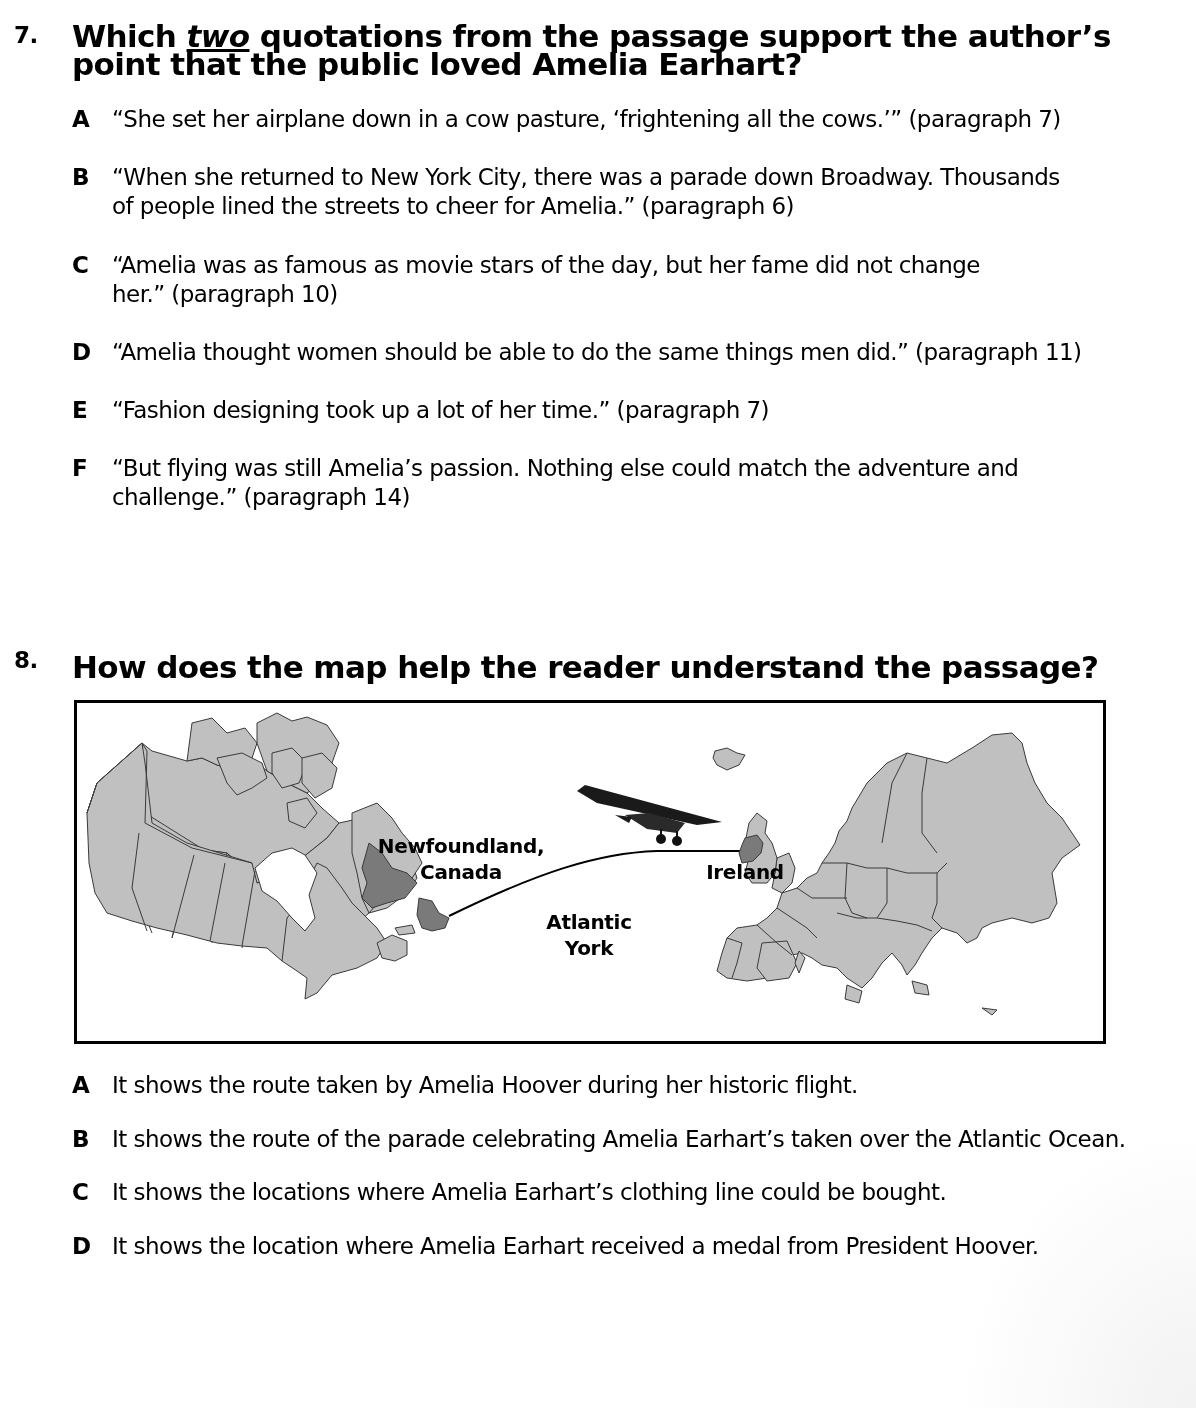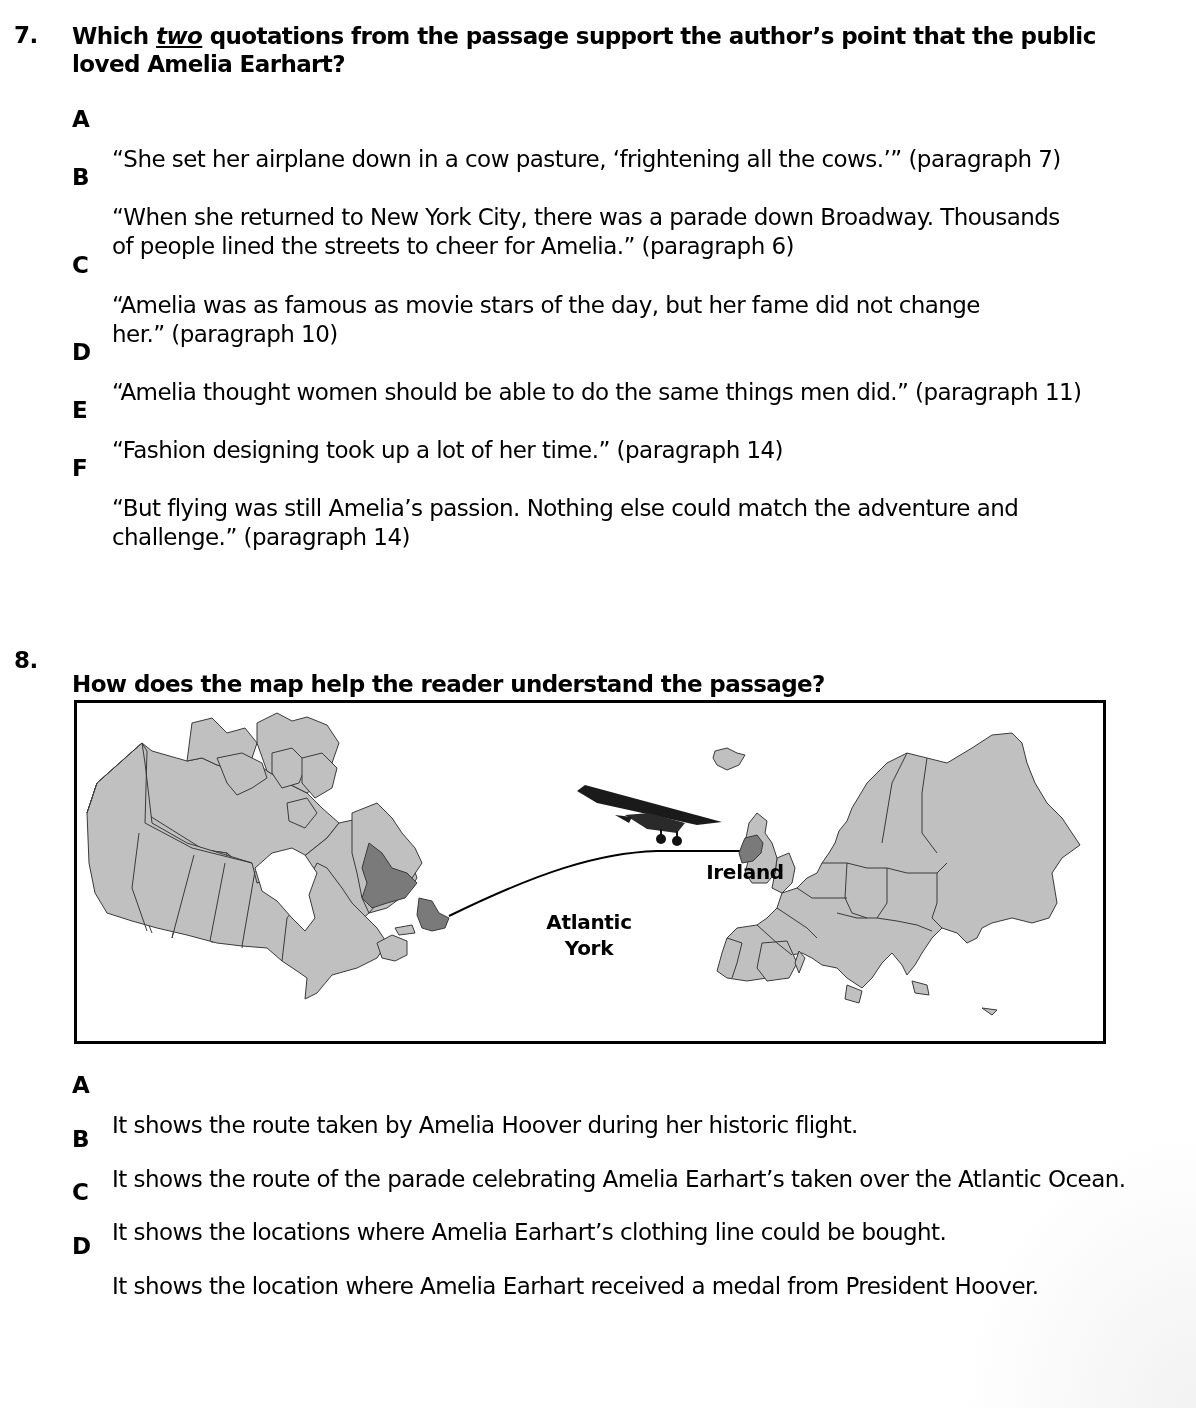--- a/index.html
+++ b/index.html
@@ -2,25 +2,25 @@
 <html><head>
 <meta charset="utf-8">
 <style>
   html, body { margin: 0; padding: 0; background: #ffffff; }
   body {
     width: 1196px; height: 1408px; position: relative; overflow: hidden;
     font-family: "DejaVu Sans", "Liberation Sans", sans-serif; color: #000;
     background: radial-gradient(ellipse at 100% 100%, #f2f2f2 0%, #ffffff 14%);
   }
   .qnum { position: absolute; left: 14px; font-weight: bold; font-size: 23px; letter-spacing: -0.5px; }
-  .qtext { position: absolute; left: 72px; width: 1060px; font-weight: bold; font-size: 23px; line-height: 28px; letter-spacing: -0.6px; }
+  .qtext { position: absolute; left: 72px; width: 1060px; font-weight: bold; font-size: 31px; line-height: 28px; letter-spacing: -0.6px; }
   .qtext u { font-style: italic; }
   .opt { position: absolute; left: 72px; width: 1080px; font-size: 23px; line-height: 29px; letter-spacing: -0.55px; display: flex; }
   .opt .letter { width: 40px; flex: 0 0 40px; font-weight: bold; }
-  .opt .txt { flex: 1; margin-top: 40px; }
+  .opt .txt { flex: 1; }
   .map {
     position: absolute; left: 74px; top: 700px; width: 1026px; height: 338px;
     border: 3px solid #000; background: #fff;
   }
   .map svg { position: absolute; left: 0; top: 0; }
   .map-label { position: absolute; font-weight: bold; font-size: 20px; line-height: 26px; text-align: center; letter-spacing: -0.3px; }
 </style>
 </head>
 <body>
 
@@ -38,29 +38,29 @@
 <div class="opt" style="top:251px;width:960px">
     <span class="letter">C</span>
     <span class="txt">“Amelia was as famous as movie stars of the day, but her fame did not change her.” (paragraph 10)</span>
   </div>
 <div class="opt" style="top:338px">
     <span class="letter">D</span>
     <span class="txt">“Amelia thought women should be able to do the same things men did.” (paragraph 11)</span>
   </div>
 <div class="opt" style="top:396px">
     <span class="letter">E</span>
-    <span class="txt">“Fashion designing took up a lot of her time.” (paragraph 14)</span>
+    <span class="txt">“Fashion designing took up a lot of her time.” (paragraph 7)</span>
   </div>
 <div class="opt" style="top:454px;width:1045px">
     <span class="letter">F</span>
     <span class="txt">“But flying was still Amelia’s passion. Nothing else could match the adventure and challenge.” (paragraph 14)</span>
   </div>
 
 <div class="qnum" style="top:647px">8.</div>
-<div class="qtext" style="top:670px">How does the map help the reader understand the passage?</div>
+<div class="qtext" style="top:653px">How does the map help the reader understand the passage?</div>
 
 <div class="map">
   <svg width="1026" height="338" viewBox="0 0 1026 338">
 
     <g stroke="#3a3a3a" stroke-width="1" fill="#c0c0c0">
       <path d="M20,80 L65,40 L75,48 L110,58 L125,55 L140,62 L160,68 L180,60 L190,68 L210,80 L230,90 L245,105 L262,120 L250,135 L225,155 L218,168 L180,180 L170,168 L150,150 L100,143 L75,140 L40,130 L20,120 L10,110 Z"></path>
       <path d="M20,80 L10,110 L20,120 L40,130 L75,140 L100,143 L150,150 L170,168 L180,180 L200,205 L215,215 L230,230 L225,250 L235,260 L255,245 L275,225 L292,210 L310,205 L330,190 L340,175 L335,160 L325,145 L312,130 L300,120 L285,115 L262,120 L250,135 L225,155 L218,168 L180,180 Z" fill="#c0c0c0"></path>
       <path d="M115,20 L135,15 L150,30 L168,25 L180,40 L175,55 L160,68 L140,62 L125,55 L110,58 Z"></path>
       <path d="M180,20 L200,10 L215,18 L230,14 L250,22 L262,40 L255,60 L245,80 L230,90 L210,80 L190,68 L180,40 Z"></path>
       <path d="M275,110 L300,100 L315,115 L325,130 L338,145 L345,160 L335,175 L322,185 L305,195 L292,210 L285,195 L280,170 L275,150 Z"></path>
@@ -135,20 +135,24 @@
       <path d="M700,205 L715,215 L730,225 L740,235"></path>
       <path d="M680,222 L700,240 L715,252"></path>
       <path d="M650,235 L665,240 L660,260 L655,275"></path>
     </g>
 
     <path d="M672,120 L680,110 L690,118 L688,130 L695,140 L700,155 L698,170 L690,180 L675,180 L668,170 L672,155 L668,140 Z" fill="#c0c0c0" stroke="#3a3a3a" stroke-width="1"></path>
 
     <path d="M668,135 L680,132 L686,140 L684,150 L676,158 L665,160 L662,150 L665,142 Z" fill="#7a7a7a" stroke="#3a3a3a" stroke-width="1"></path>
   </svg>
 
+  <div class="map-label" style="left:296px;top:130px;width:176px">
+    <div>Newfoundland,</div>
+    <div>Canada</div>
+  </div>
   <div class="map-label" style="left:460px;top:206px;width:104px">
     <div>Atlantic</div>
     <div>York</div>
   </div>
   <div class="map-label" style="left:626px;top:156px;width:84px">Ireland</div>
 </div>
 
 <div class="opt" style="top:1071px">
     <span class="letter">A</span>
     <span class="txt">It shows the route taken by Amelia Hoover during her historic flight.</span>

